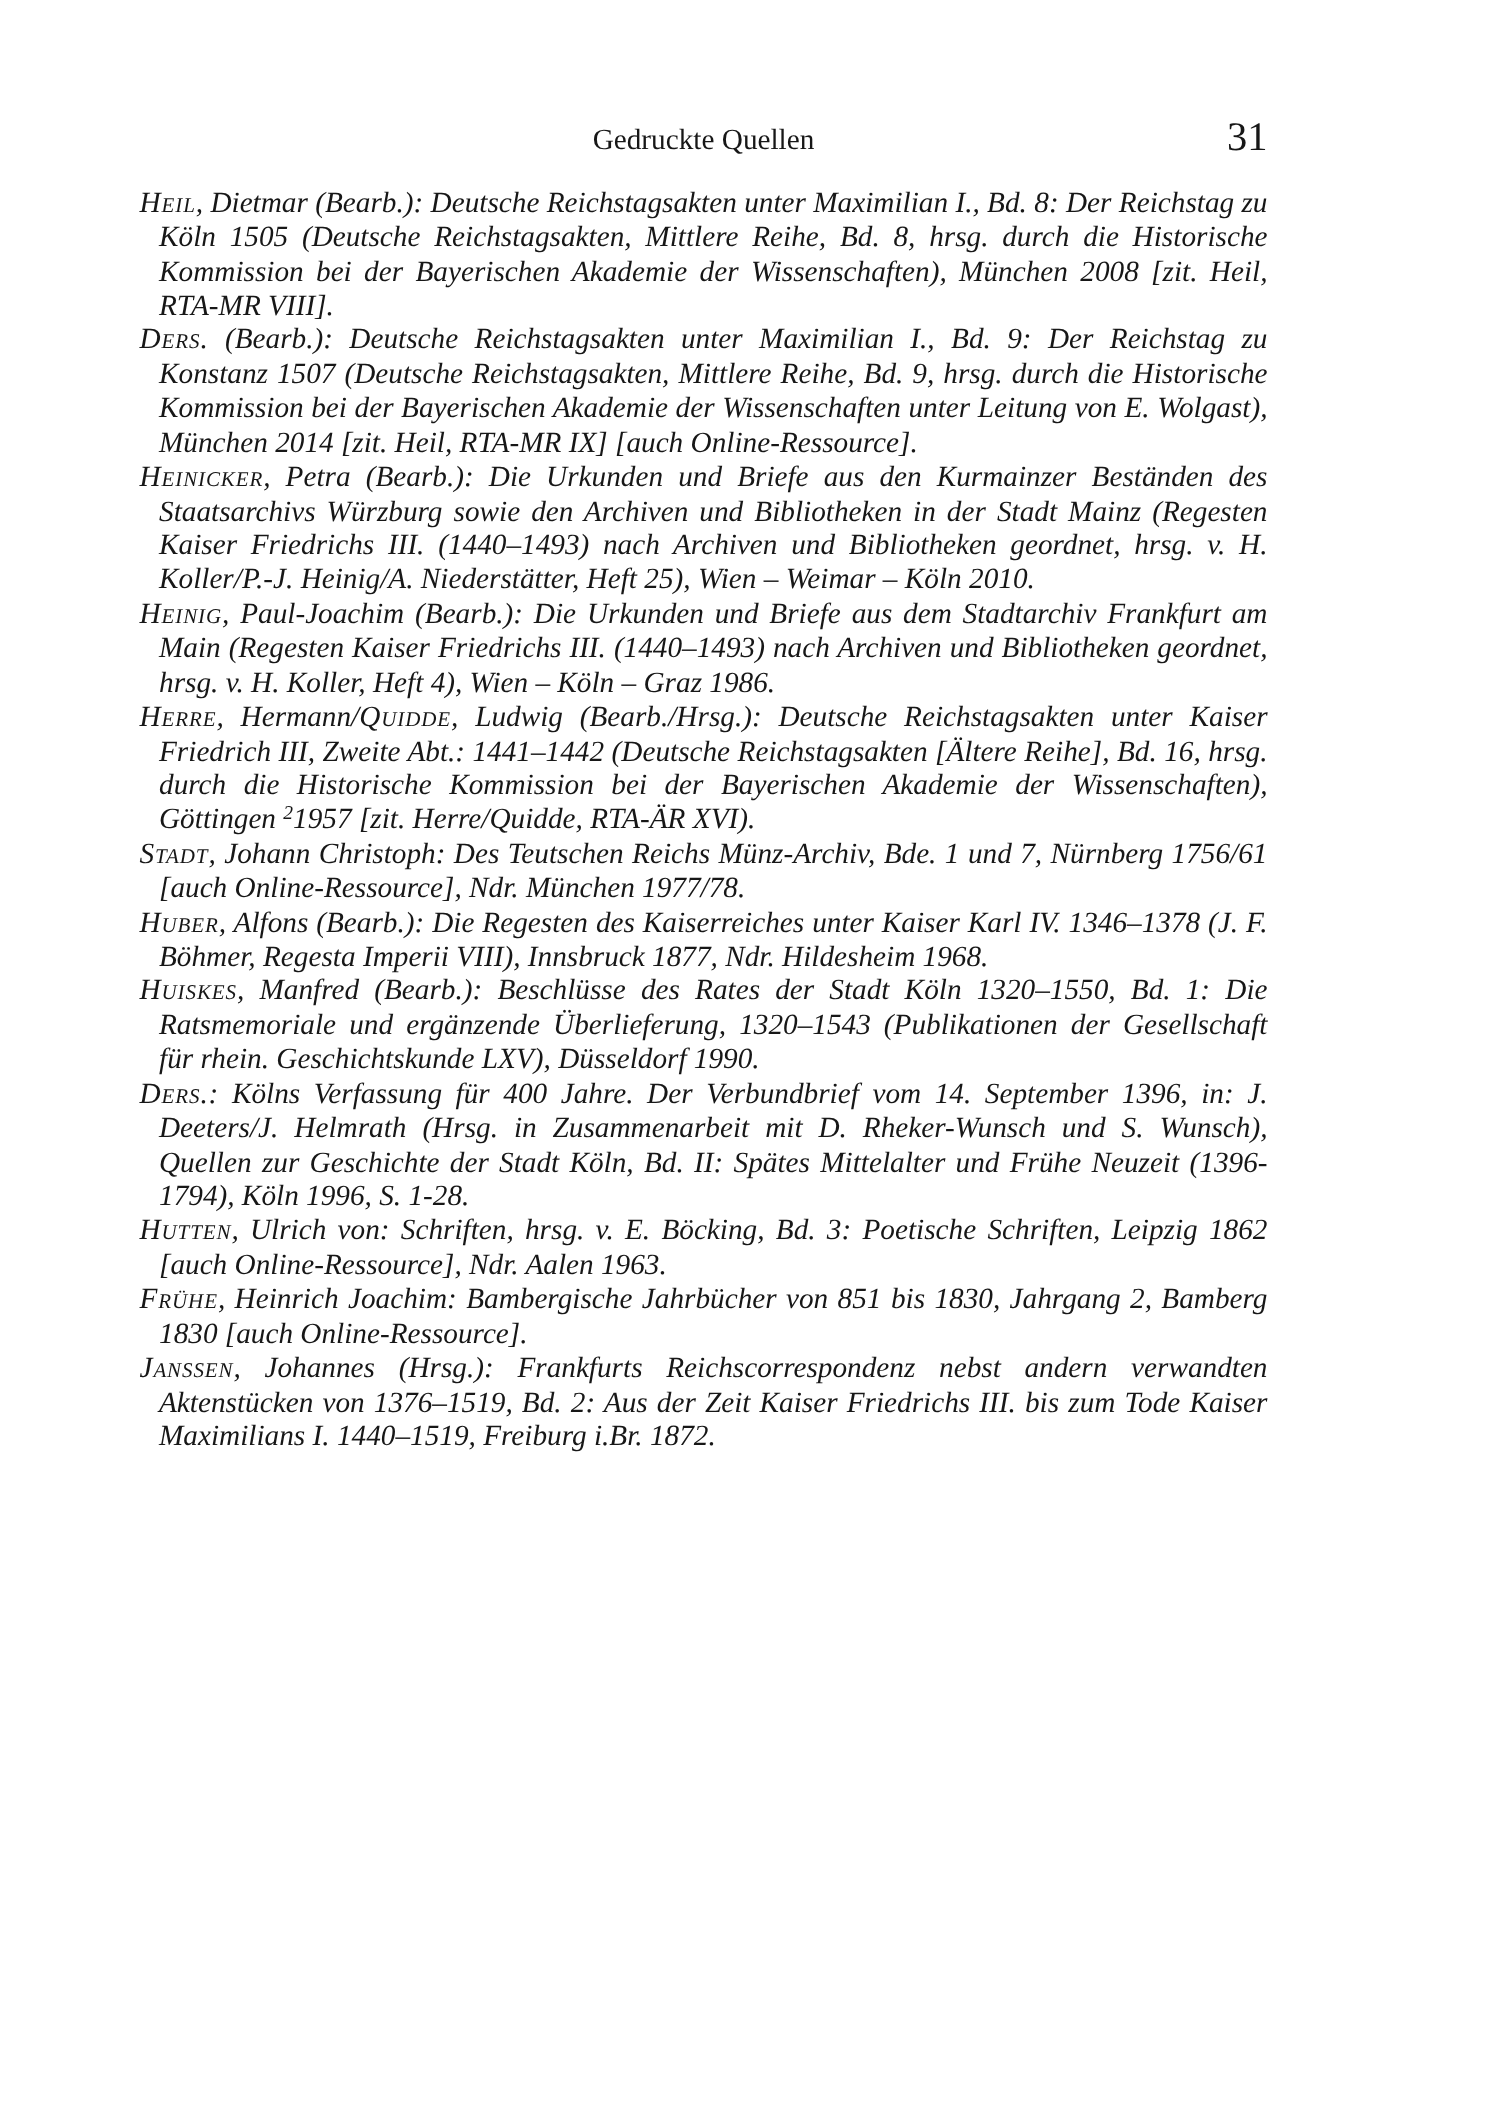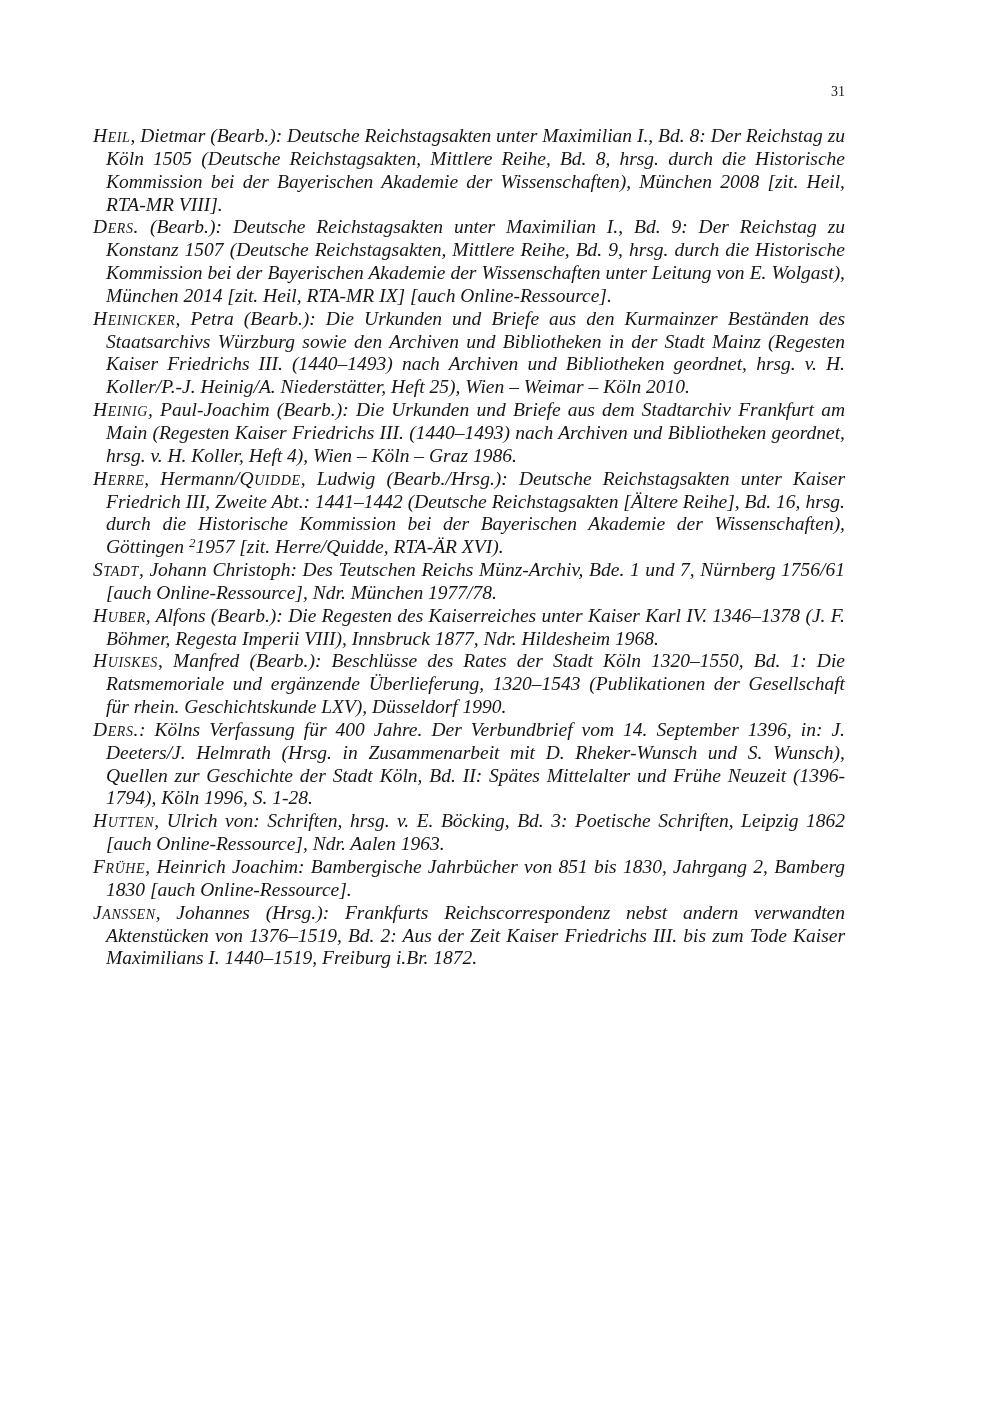--- a/index.html
+++ b/index.html
@@ -28,21 +28,21 @@
     line-height: 23px;
   }
   .header-title {
     display: block;
     text-align: center;
   }
   .page-number {
     position: absolute;
     right: 0;
     top: -2px;
-    font-size: 14px;
+    font-size: 27px;
   }
   .bib {
     position: absolute;
     left: 93px;
     top: 125px;
     width: 752px;
     font-size: 19.5px;
     line-height: 22.85px;
     text-align: justify;
     hyphens: auto;
@@ -63,20 +63,21 @@
     line-height: 0;
     vertical-align: 6px;
   }
   .plain { }
 </style>
 </head>
 <body>
 
 <div class="page">
   <div class="running-header">
+    <span class="header-title">Gedruckte Quellen</span>
     <span class="page-number">31</span>
   </div>
   <div class="bib">
       <p class="entry"><span class="sc">Heil</span><span class="plain">, Dietmar (Bearb.): Deutsche Reichstagsakten unter Maximilian I., Bd. 8: Der Reichstag zu Köln 1505 (Deutsche Reichstagsakten, Mittlere Reihe, Bd. 8, hrsg. durch die Historische Kommission bei der Bayerischen Akademie der Wissenschaften), München 2008 [zit. Heil, RTA-MR VIII].</span></p>
       <p class="entry"><span class="sc">Ders.</span><span class="plain"> (Bearb.): Deutsche Reichstagsakten unter Maximilian I., Bd. 9: Der Reichstag zu Konstanz 1507 (Deutsche Reichstagsakten, Mittlere Reihe, Bd. 9, hrsg. durch die Historische Kommission bei der Bayerischen Akademie der Wissenschaften unter Leitung von E. Wolgast), München 2014 [zit. Heil, RTA-MR IX] [auch Online-Ressource].</span></p>
       <p class="entry"><span class="sc">Heinicker</span><span class="plain">, Petra (Bearb.): Die Urkunden und Briefe aus den Kurmainzer Beständen des Staatsarchivs Würzburg sowie den Archiven und Bibliotheken in der Stadt Mainz (Regesten Kaiser Friedrichs III. (1440–1493) nach Archiven und Bibliotheken geordnet, hrsg. v. H. Koller/P.-J. Heinig/A. Niederstätter, Heft 25), Wien – Weimar – Köln 2010.</span></p>
       <p class="entry"><span class="sc">Heinig</span><span class="plain">, Paul-Joachim (Bearb.): Die Urkunden und Briefe aus dem Stadtarchiv Frankfurt am Main (Regesten Kaiser Friedrichs III. (1440–1493) nach Archiven und Bibliotheken geordnet, hrsg. v. H. Koller, Heft 4), Wien – Köln – Graz 1986.</span></p>
       <p class="entry"><span class="sc">Herre</span><span class="plain">, Hermann/</span><span class="sc">Quidde</span><span class="plain">, Ludwig (Bearb./Hrsg.): Deutsche Reichstagsakten unter Kaiser Friedrich III, Zweite Abt.: 1441–1442 (Deutsche Reichstagsakten [Ältere Reihe], Bd. 16, hrsg. durch die Historische Kommission bei der Bayerischen Akademie der Wissenschaften), Göttingen </span><span class="sup">2</span><span class="plain">1957 [zit. Herre/Quidde, RTA-ÄR XVI).</span></p>
       <p class="entry"><span class="sc">Stadt</span><span class="plain">, Johann Christoph: Des Teutschen Reichs Münz-Archiv, Bde. 1 und 7, Nürnberg 1756/61 [auch Online-Ressource], Ndr. München 1977/78.</span></p>
       <p class="entry"><span class="sc">Huber</span><span class="plain">, Alfons (Bearb.): Die Regesten des Kaiserreiches unter Kaiser Karl IV. 1346–1378 (J. F. Böhmer, Regesta Imperii VIII), Innsbruck 1877, Ndr. Hildesheim 1968.</span></p>

